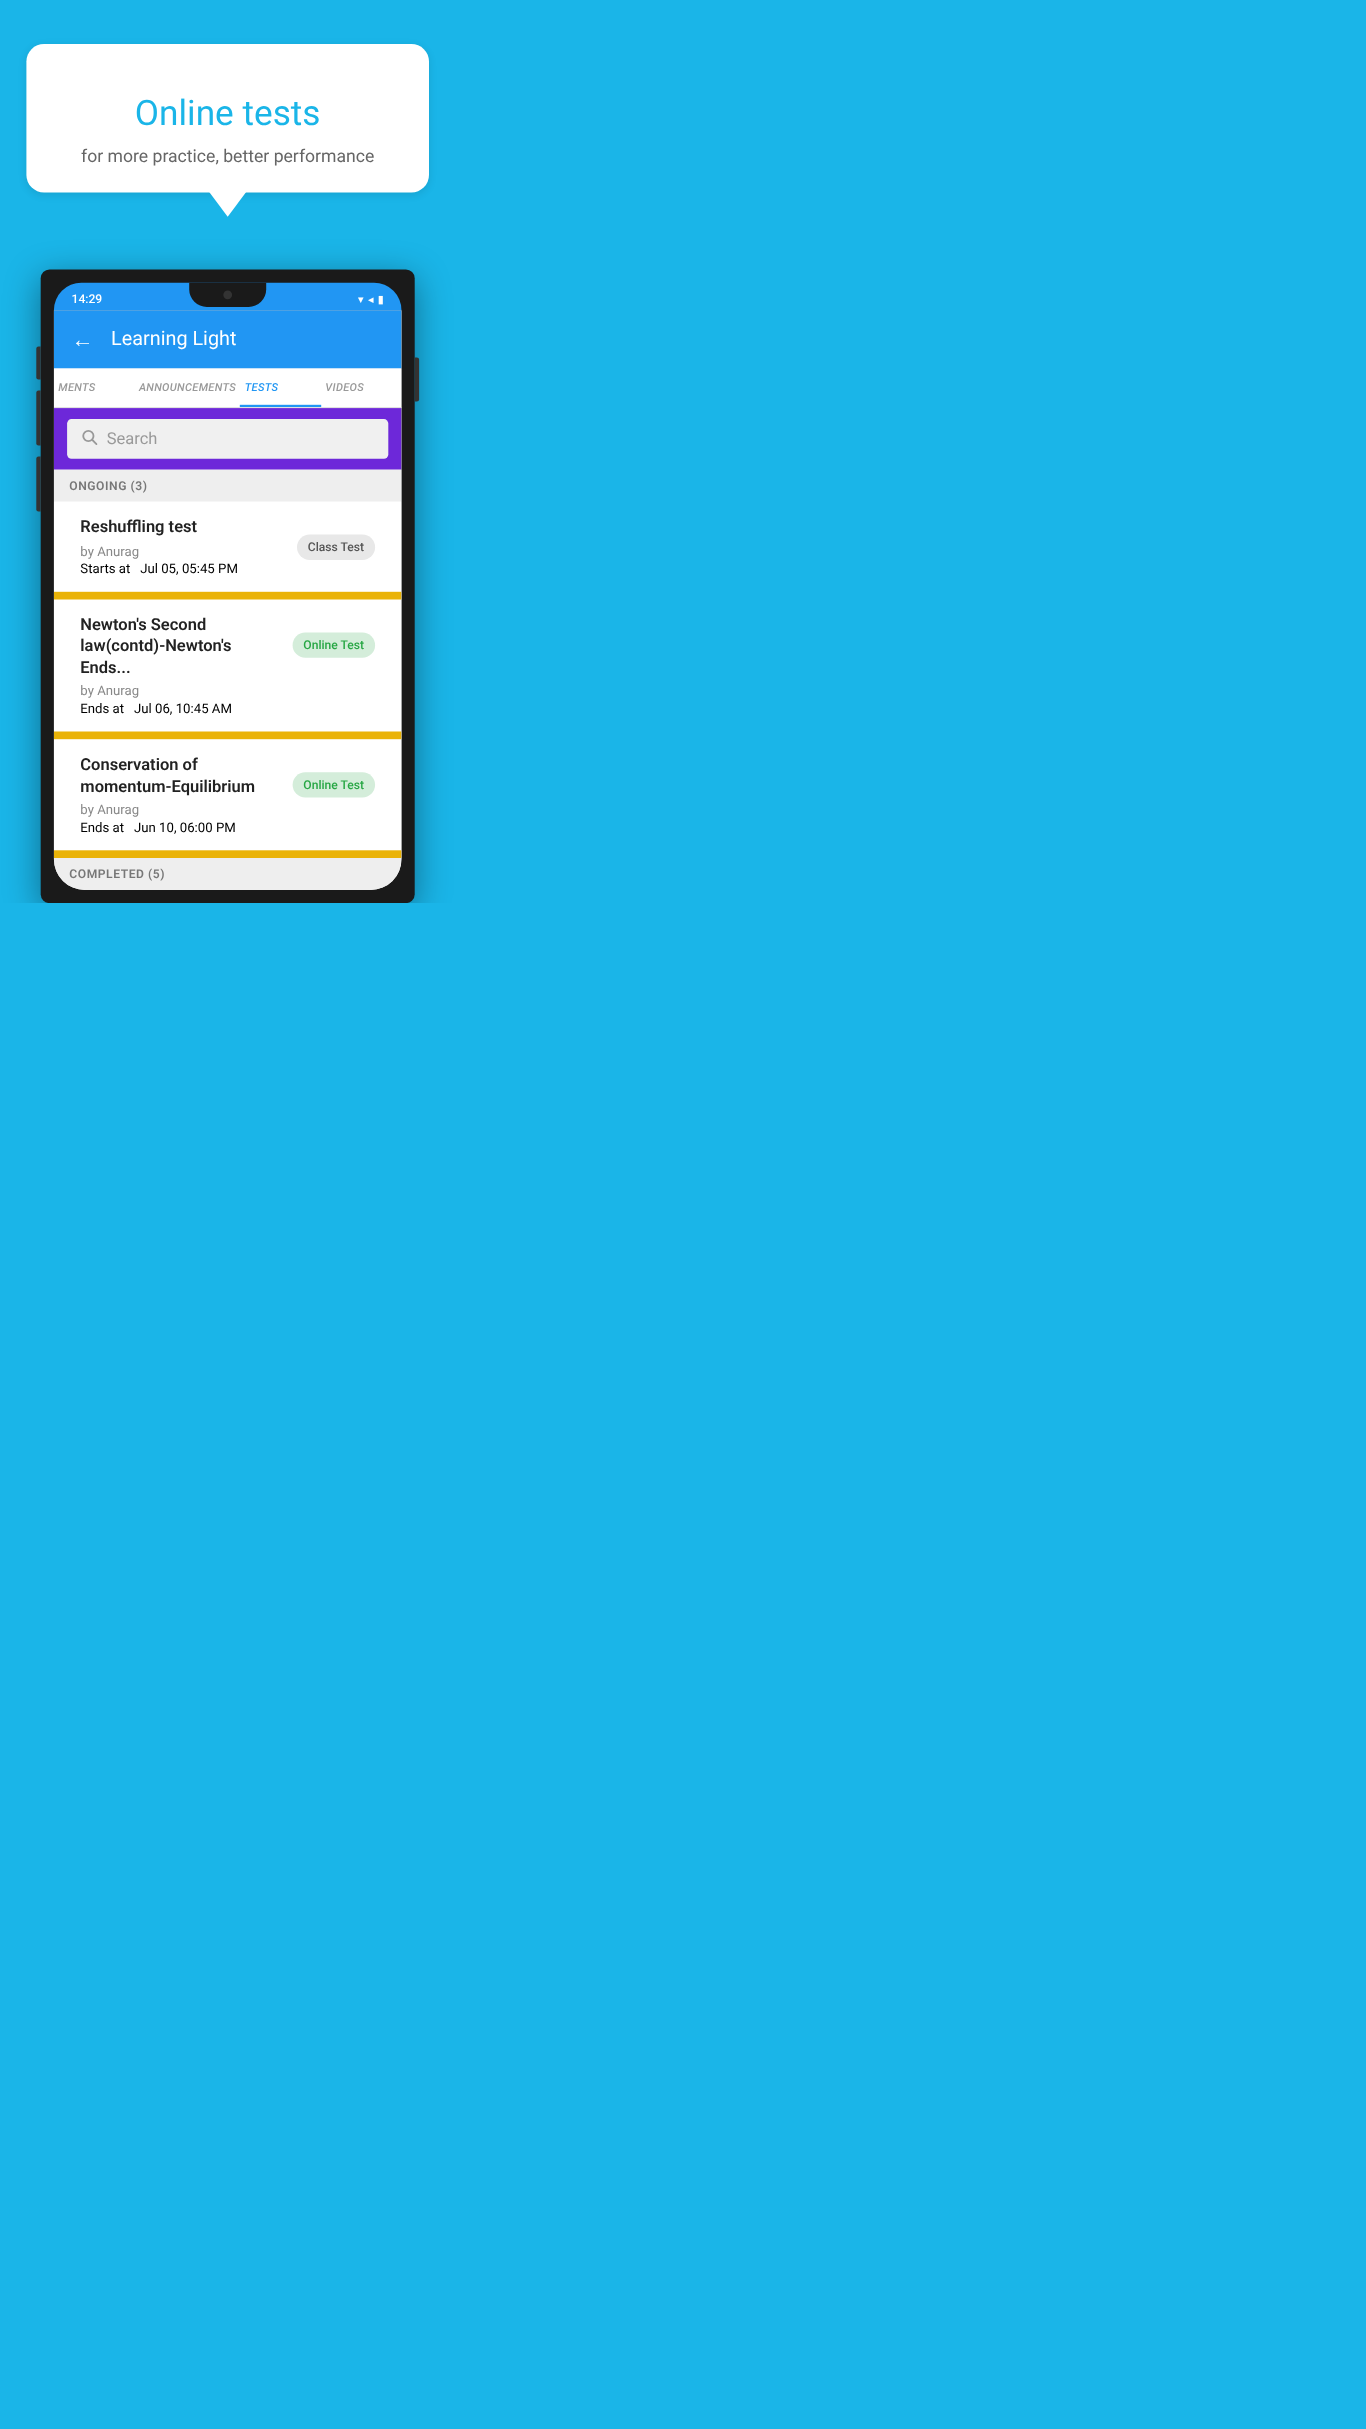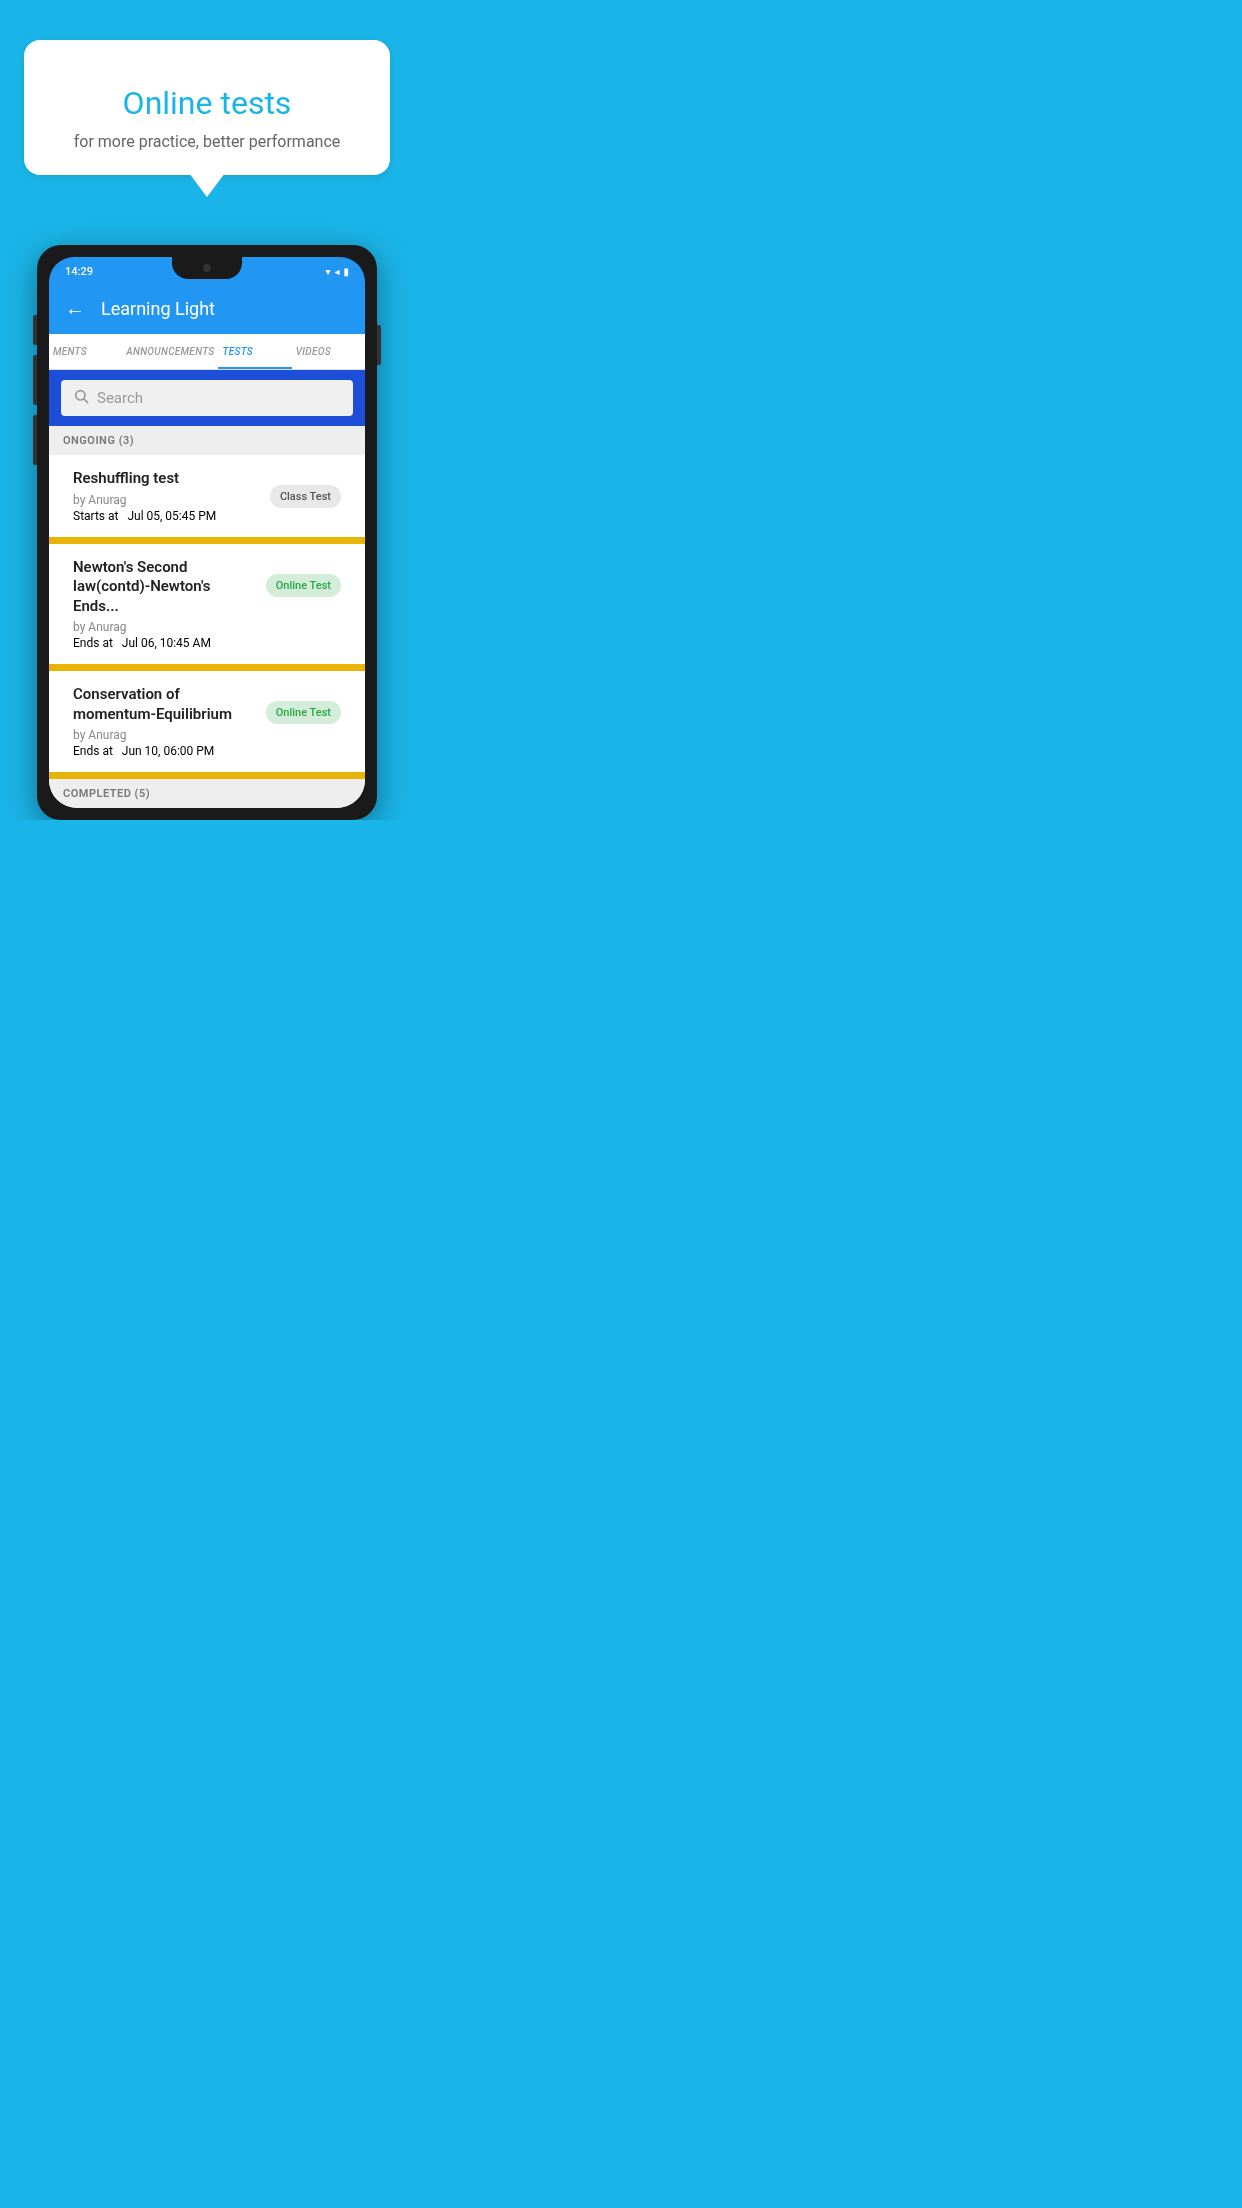--- a/index.html
+++ b/index.html
@@ -67,21 +67,21 @@
       margin-top: 50px;
       width: 100%;
       display: flex;
       justify-content: center;
       padding-bottom: 0;
     }
 
     .phone-frame {
       width: 340px;
       background: #1a1a1a;
-      border-radius: 24px;
+      border-radius: 8px;
       padding: 12px;
       position: relative;
       box-shadow: 0 8px 32px rgba(0,0,0,0.4);
     }
 
     
     .phone-notch-bar {
       background: #2196F3;
       border-radius: 28px 28px 0 0;
       display: flex;
@@ -187,21 +187,21 @@
       position: absolute;
       bottom: 0;
       left: 0;
       right: 0;
       height: 2px;
       background: #2196F3;
     }
 
     
     .search-container {
-      background: #1d4ed8;
+      background: #6d28d9;
       padding: 10px 12px;
     }
 
     .search-input-wrapper {
       background: #f0f0f0;
       border-radius: 4px;
       display: flex;
       align-items: center;
       padding: 8px 12px;
       gap: 8px;

